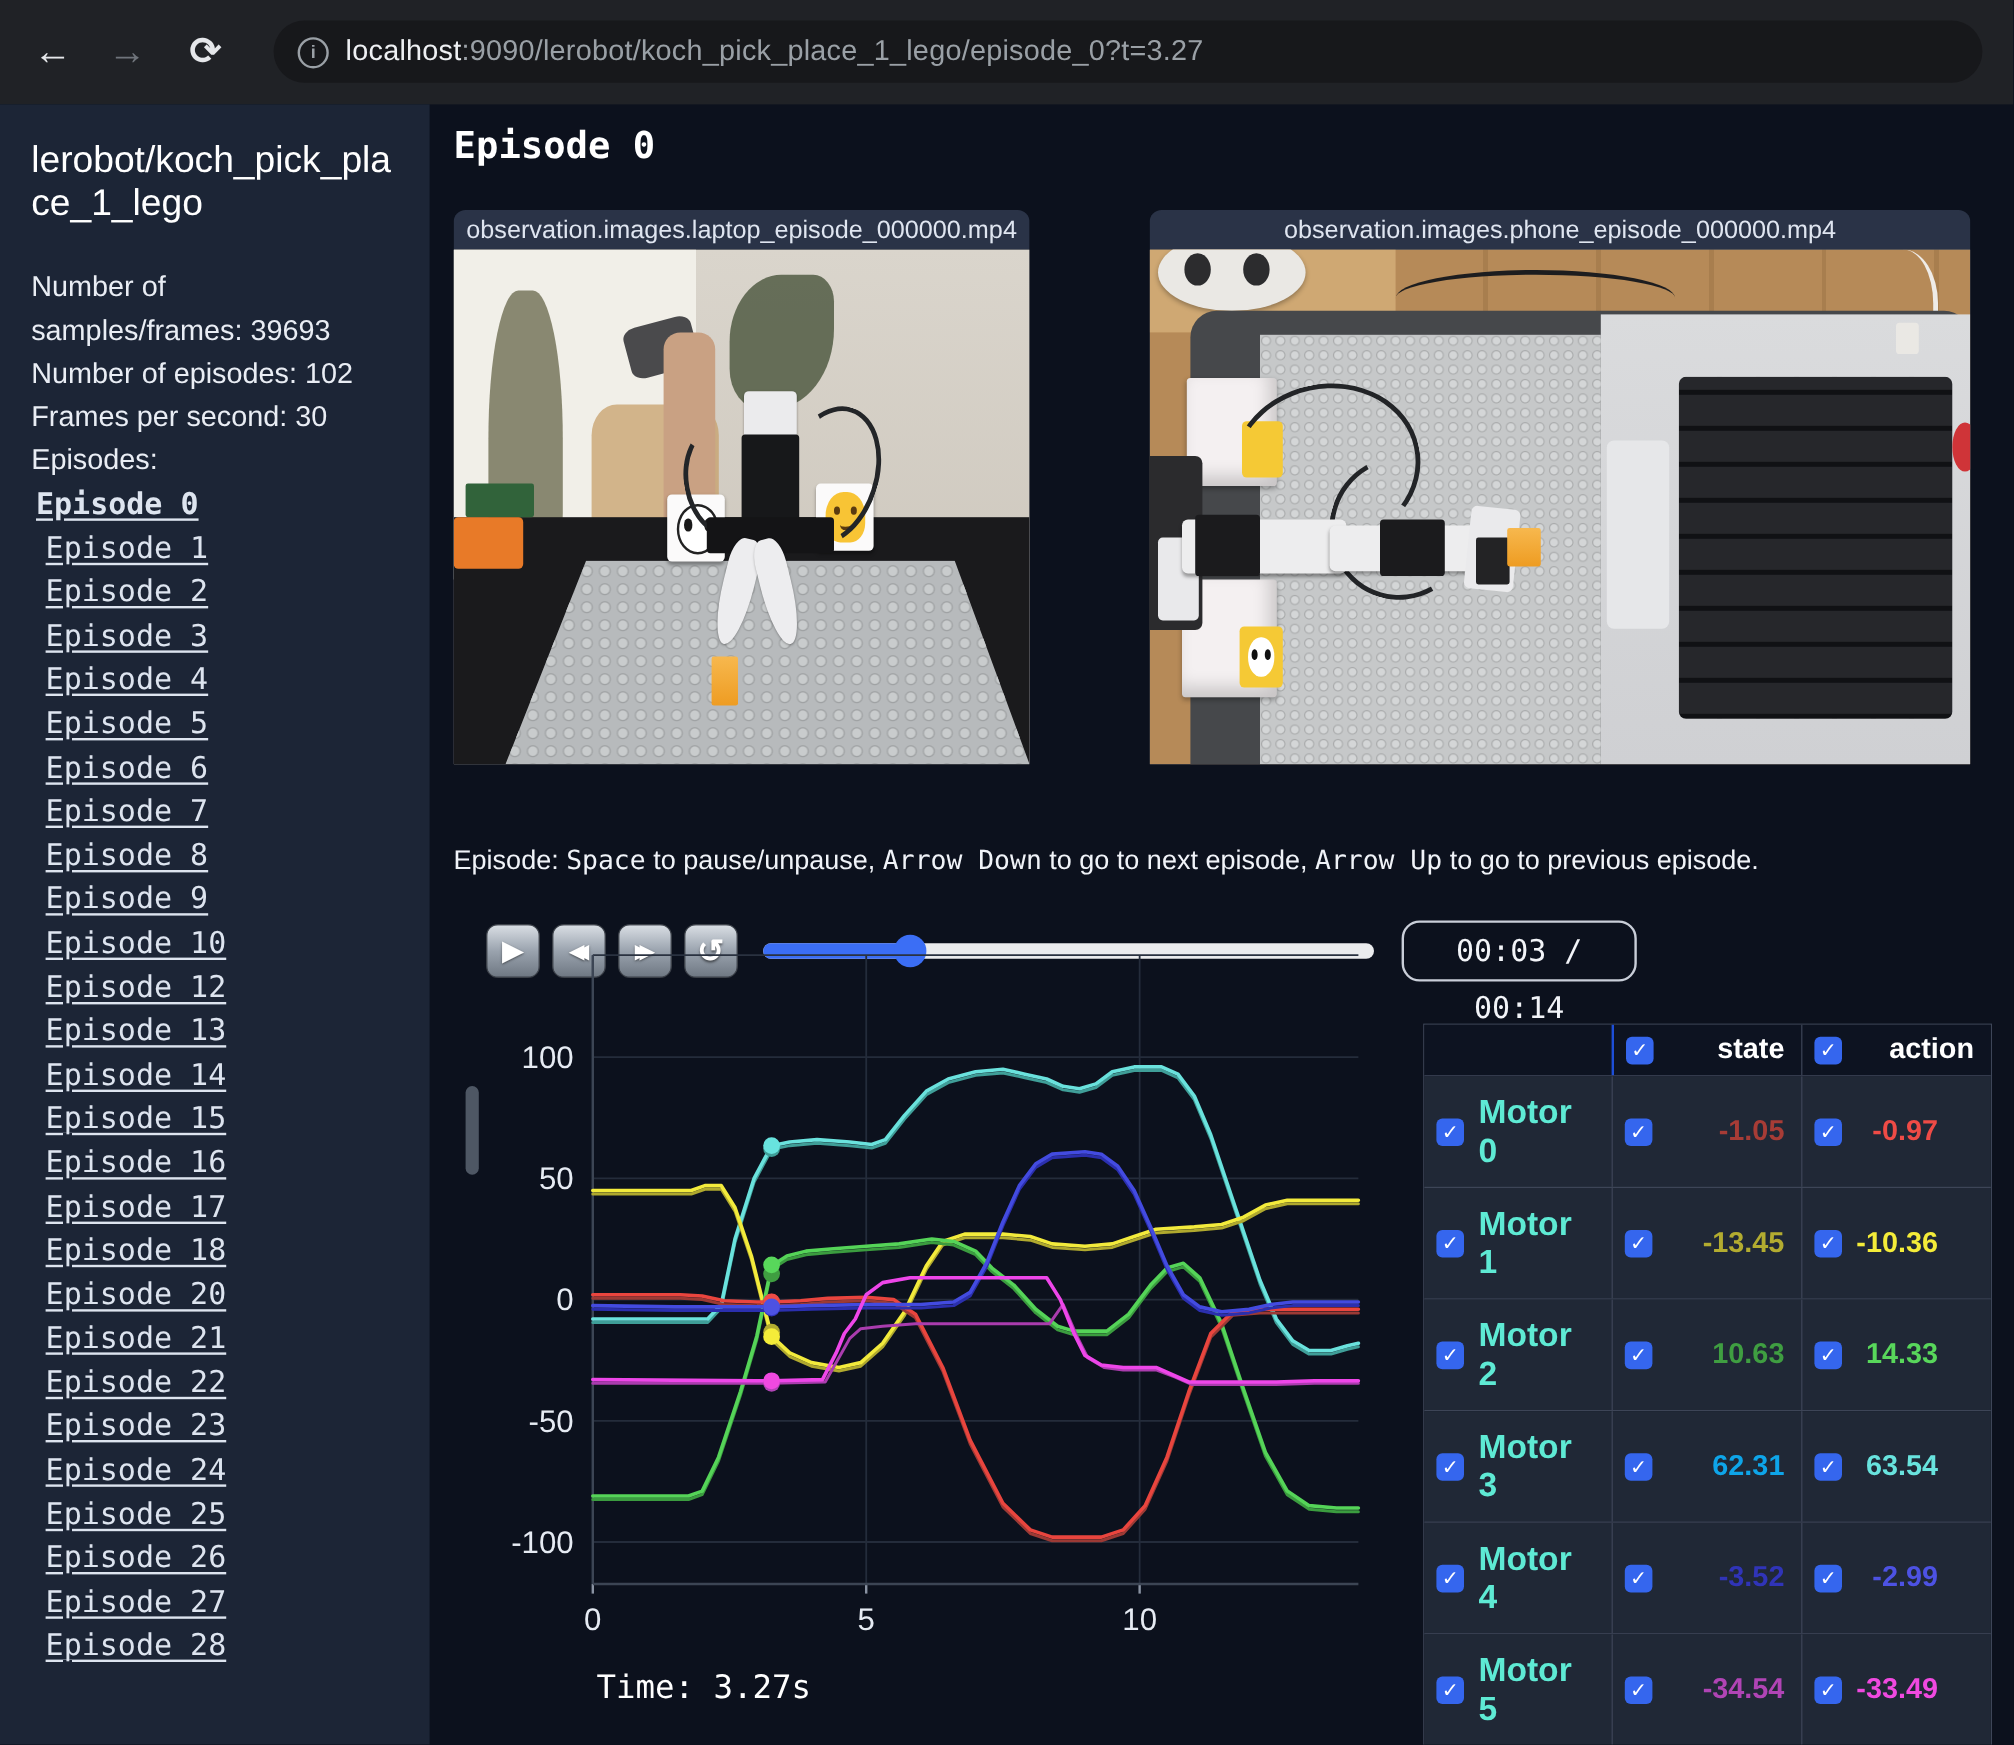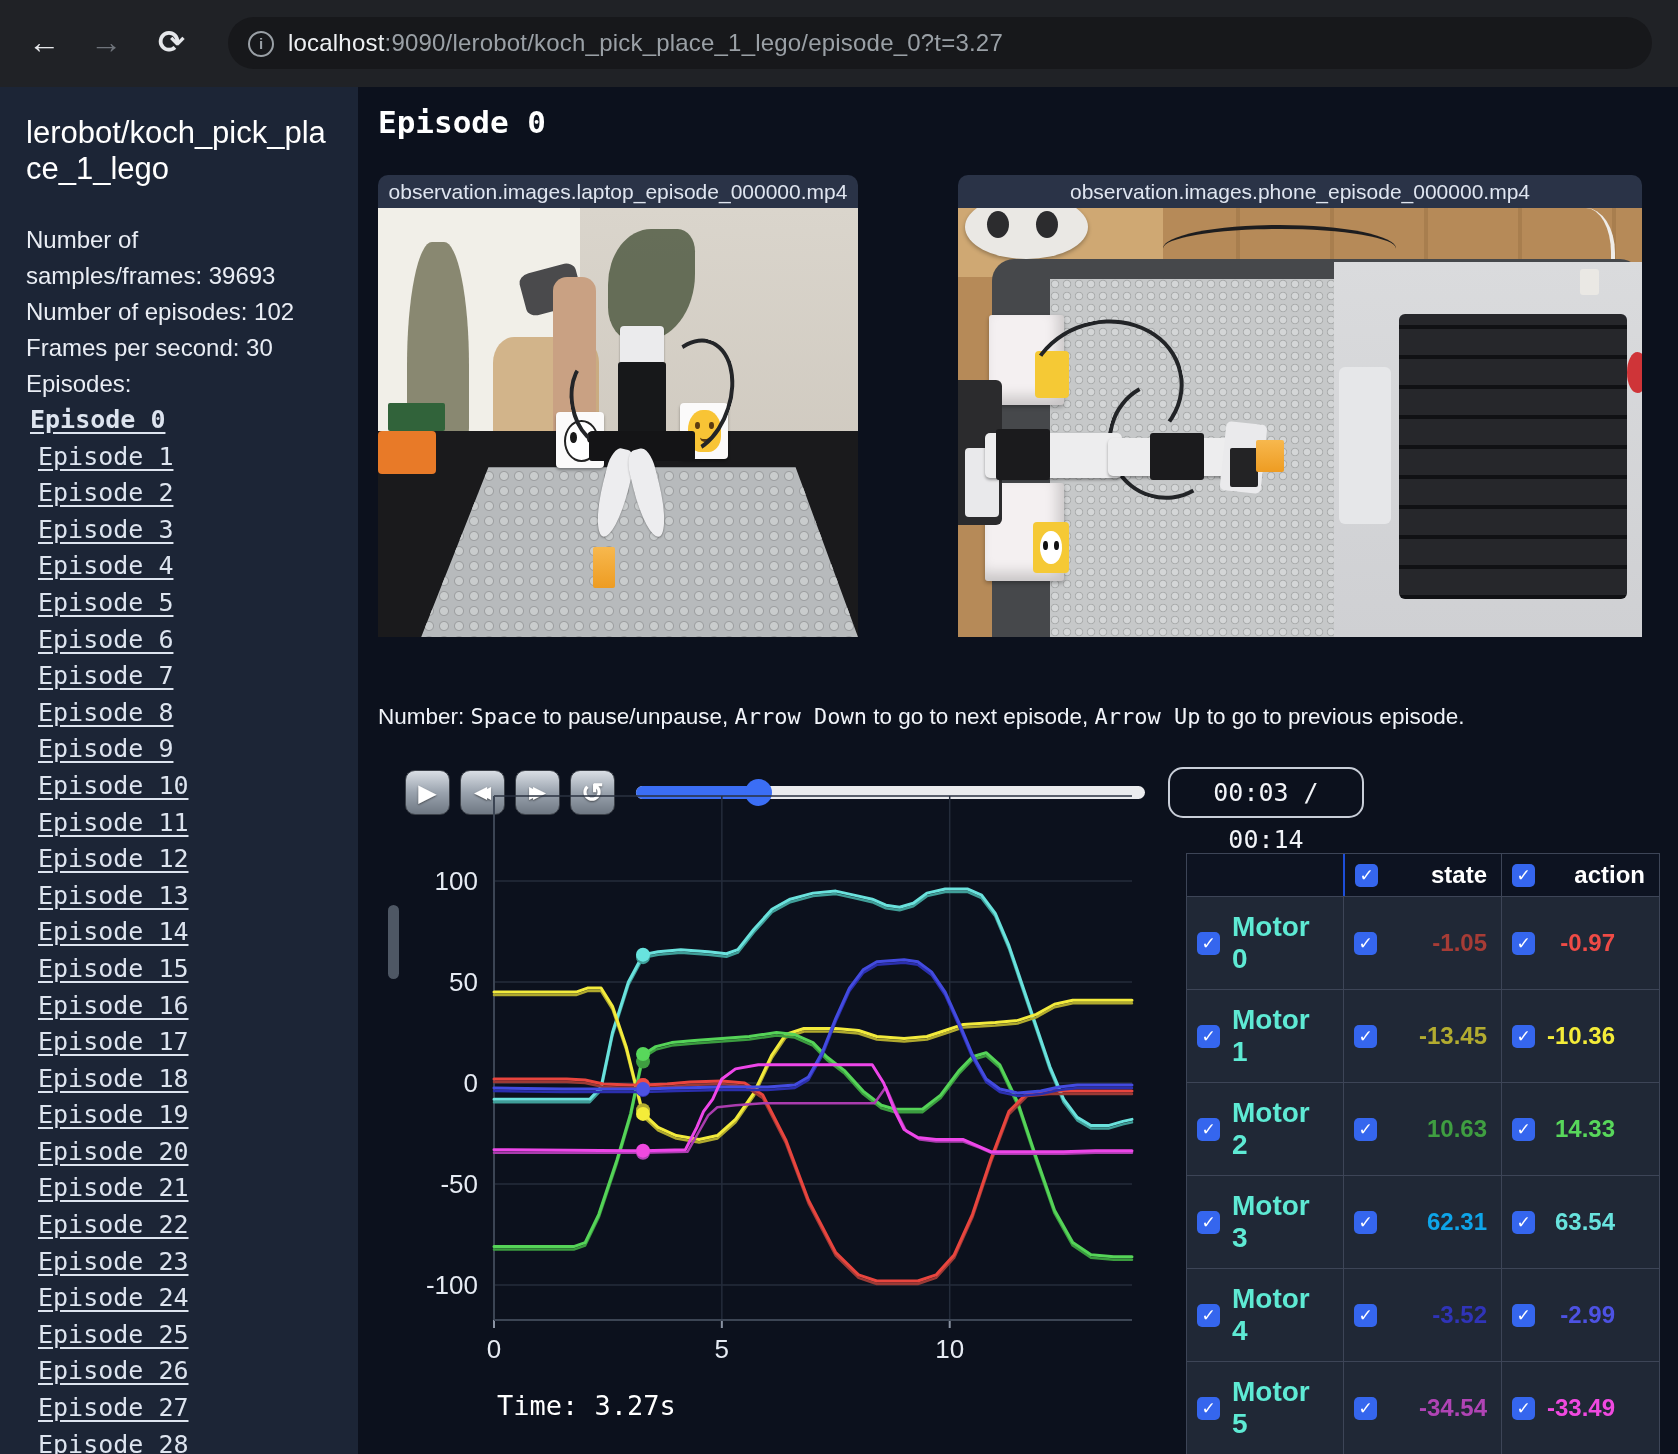--- a/index.html
+++ b/index.html
@@ -196,29 +196,27 @@
         <a href="#" class="ep-link">Episode 1</a>
         <a href="#" class="ep-link">Episode 2</a>
         <a href="#" class="ep-link">Episode 3</a>
         <a href="#" class="ep-link">Episode 4</a>
         <a href="#" class="ep-link">Episode 5</a>
         <a href="#" class="ep-link">Episode 6</a>
         <a href="#" class="ep-link">Episode 7</a>
         <a href="#" class="ep-link">Episode 8</a>
         <a href="#" class="ep-link">Episode 9</a>
         <a href="#" class="ep-link">Episode 10</a>
-        <a href="#" class="ep-link">Episode 11</a>
         <a href="#" class="ep-link">Episode 12</a>
         <a href="#" class="ep-link">Episode 13</a>
         <a href="#" class="ep-link">Episode 14</a>
         <a href="#" class="ep-link">Episode 15</a>
         <a href="#" class="ep-link">Episode 16</a>
         <a href="#" class="ep-link">Episode 17</a>
         <a href="#" class="ep-link">Episode 18</a>
-        <a href="#" class="ep-link">Episode 19</a>
         <a href="#" class="ep-link">Episode 20</a>
         <a href="#" class="ep-link">Episode 21</a>
         <a href="#" class="ep-link">Episode 22</a>
         <a href="#" class="ep-link">Episode 23</a>
         <a href="#" class="ep-link">Episode 24</a>
         <a href="#" class="ep-link">Episode 25</a>
         <a href="#" class="ep-link">Episode 26</a>
         <a href="#" class="ep-link">Episode 27</a>
         <a href="#" class="ep-link">Episode 28</a>
       </div>
@@ -304,21 +302,21 @@
       <div class="link1"></div>
       <div class="servo1"></div>
       <div class="link2"></div>
       <div class="servo2"></div>
       <div class="grip-r"></div>
       <div class="grip-dark"></div>
       <div class="brick-r"></div>
     </div>
   </div>
 
-  <div class="hotkeys"><span>Number: </span><span class="mono">Space</span><span> to pause/unpause, </span><span class="mono">Arrow Down</span><span> to go to next episode, </span><span class="mono">Arrow Up</span><span> to go to previous episode.</span></div>
+  <div class="hotkeys"><span>Episode: </span><span class="mono">Space</span><span> to pause/unpause, </span><span class="mono">Arrow Down</span><span> to go to next episode, </span><span class="mono">Arrow Up</span><span> to go to previous episode.</span></div>
 
   <button class="cbtn" style="left:405px;"><span>▶</span></button>
   <button class="cbtn" style="left:460px;font-size:17px;"><span class="dbl">◀◀</span></button>
   <button class="cbtn" style="left:515px;font-size:17px;"><span class="dbl">▶▶</span></button>
   <button class="cbtn" style="left:570px;font-size:27px;"><span class="flip">↻</span></button>
 
   <div class="slider">
     <div class="slider-fill" style="width: 122px;"></div>
     <div class="slider-thumb" style="left: 109px;"></div>
   </div>

